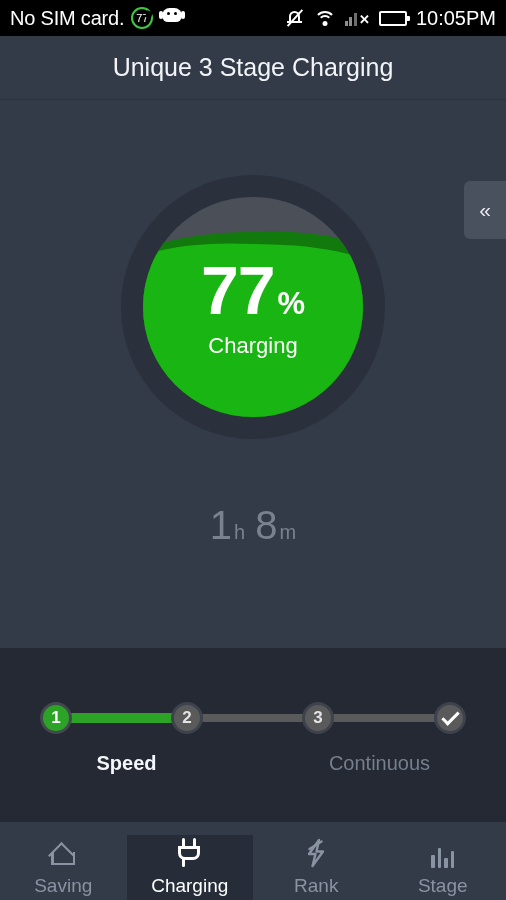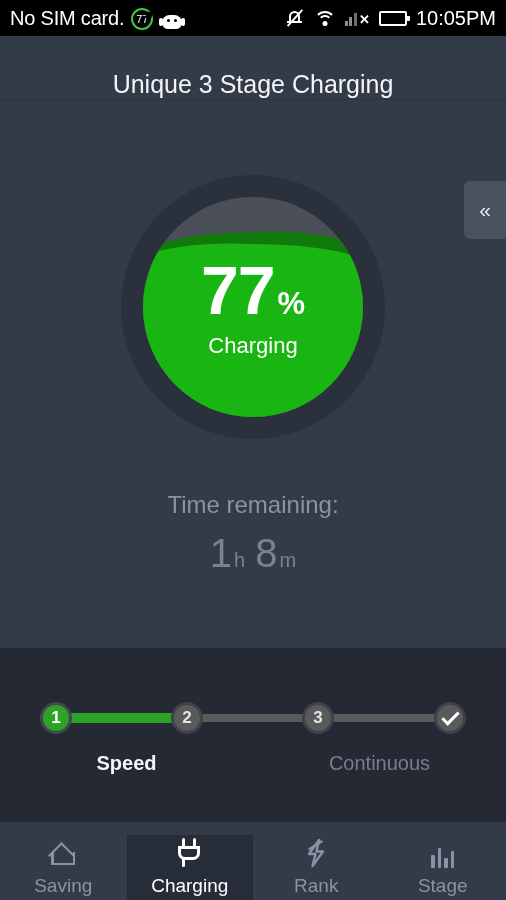--- a/index.html
+++ b/index.html
@@ -10,21 +10,21 @@
     overflow:hidden;
   }
   #app { position:relative; width:506px; height:900px; }
 
   
   .statusbar {
     position:absolute; top:0; left:0; width:506px; height:36px;
     background:#000; color:#fff;
     display:flex; align-items:center; padding:0 10px;
   }
-  .sb-left { display:flex; align-items:flex-end; gap:7px; }
+  .sb-left { display:flex; align-items:flex-start; gap:7px; }
   .sb-carrier { font-size:20px; letter-spacing:-0.2px; }
   .sb-batt-circle {
     width:22px; height:22px; border-radius:50%;
     border:2px solid #41c63f;
     display:flex; align-items:center; justify-content:center;
     font-size:11px; color:#fff; position:relative;
   }
   .sb-batt-circle::after{
     content:""; position:absolute; right:-1px; top:2px;
     width:6px; height:7px; background:#000; transform:rotate(18deg);
@@ -85,21 +85,21 @@
   }
   .icon-batt::after {
     content:""; position:absolute; right:-5px; top:3.5px;
     width:3px; height:5px; background:#fff; border-radius:0 1px 1px 0;
   }
   .icon-batt .fill { width:100%; height:100%; background:#fff; }
 
   
   .titlebar {
     position:absolute; top:36px; left:0; width:506px; height:64px;
-    background:#333a48; display:flex; align-items:flex-end; justify-content:center;
+    background:#333a48; display:flex; align-items:center; justify-content:center;
     border-bottom:1px solid #2b313d;
   }
   .titlebar .title { color:#f2f4f7; font-size:25px; }
 
   
   .main {
     position:absolute; top:101px; left:0; width:506px; height:547px;
     background:#333a48;
   }
 
@@ -291,21 +291,20 @@
       <div class="gauge-text">
         <div class="pct-row">
           <span class="pct-num">77</span>
           <span class="pct-sym">%</span>
         </div>
         <div class="pct-state">Charging</div>
       </div>
     </div>
 
     <div class="time-block">
-      <div class="time-label">Time remaining:</div>
       <div class="time-value">
         <span class="tv-num">1</span>
         <span class="tv-unit">h</span>
         <span class="tv-num">8</span>
         <span class="tv-unit last">m</span>
       </div>
     </div>
   </div>
 
   <div class="stages">

